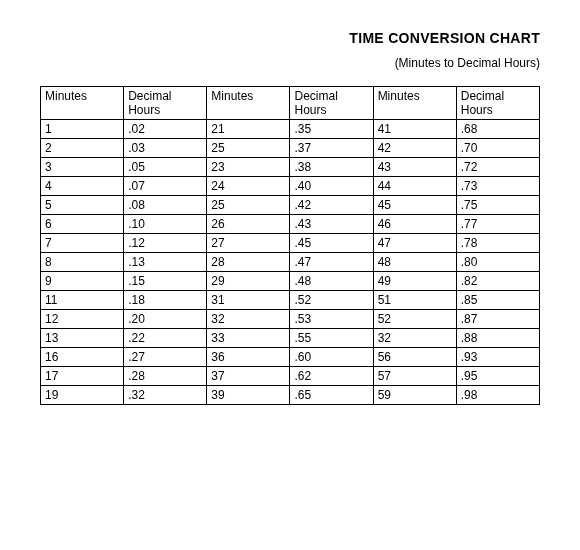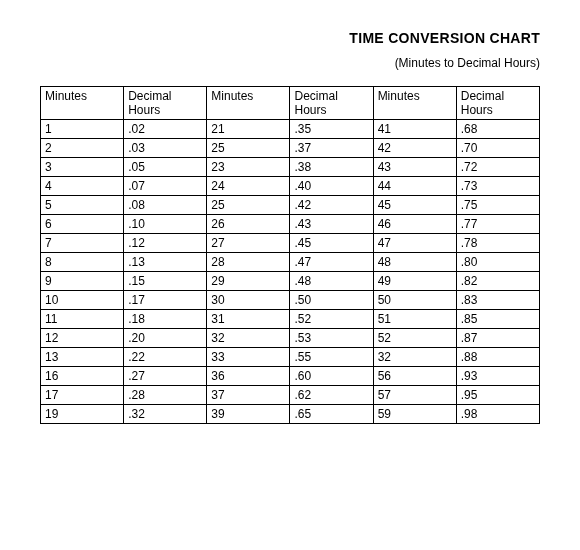--- a/index.html
+++ b/index.html
@@ -128,28 +128,20 @@
       </tr>
       <tr>
         <td>9</td>
         <td>.15</td>
         <td>29</td>
         <td>.48</td>
         <td>49</td>
         <td>.82</td>
       </tr>
       <tr>
-        <td>10</td>
-        <td>.17</td>
-        <td>30</td>
-        <td>.50</td>
-        <td>50</td>
-        <td>.83</td>
-      </tr>
-      <tr>
         <td>11</td>
         <td>.18</td>
         <td>31</td>
         <td>.52</td>
         <td>51</td>
         <td>.85</td>
       </tr>
       <tr>
         <td>12</td>
         <td>.20</td>

